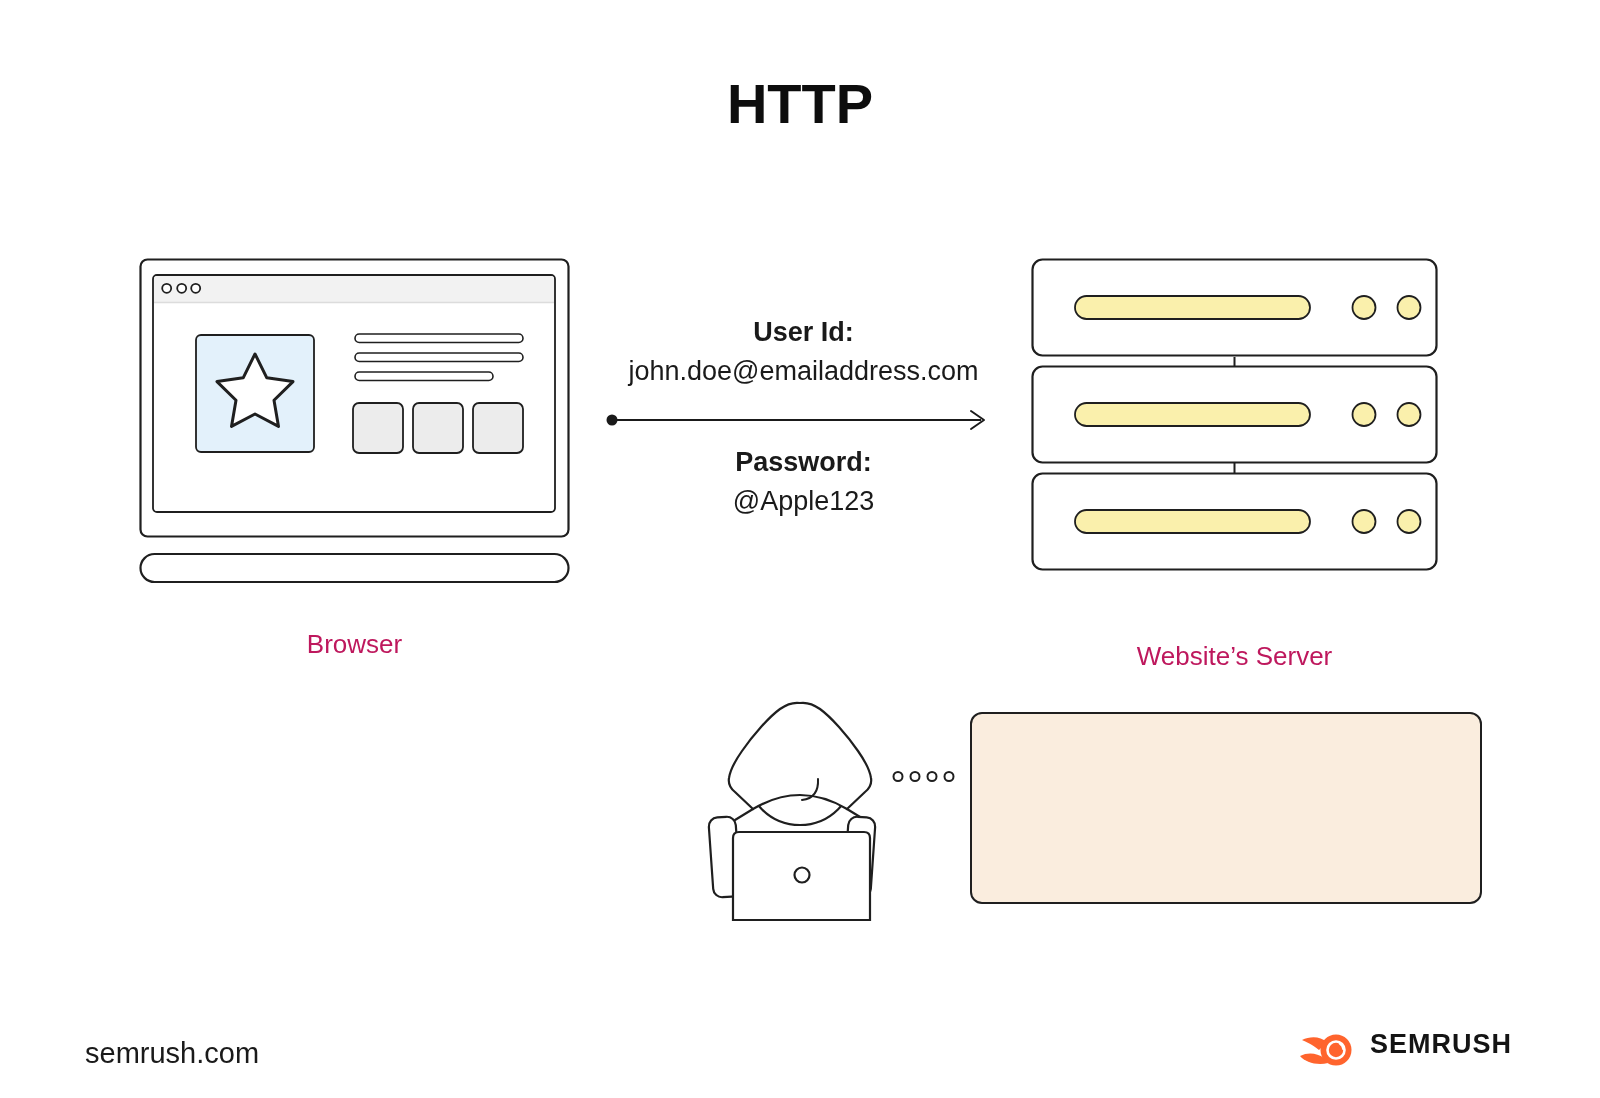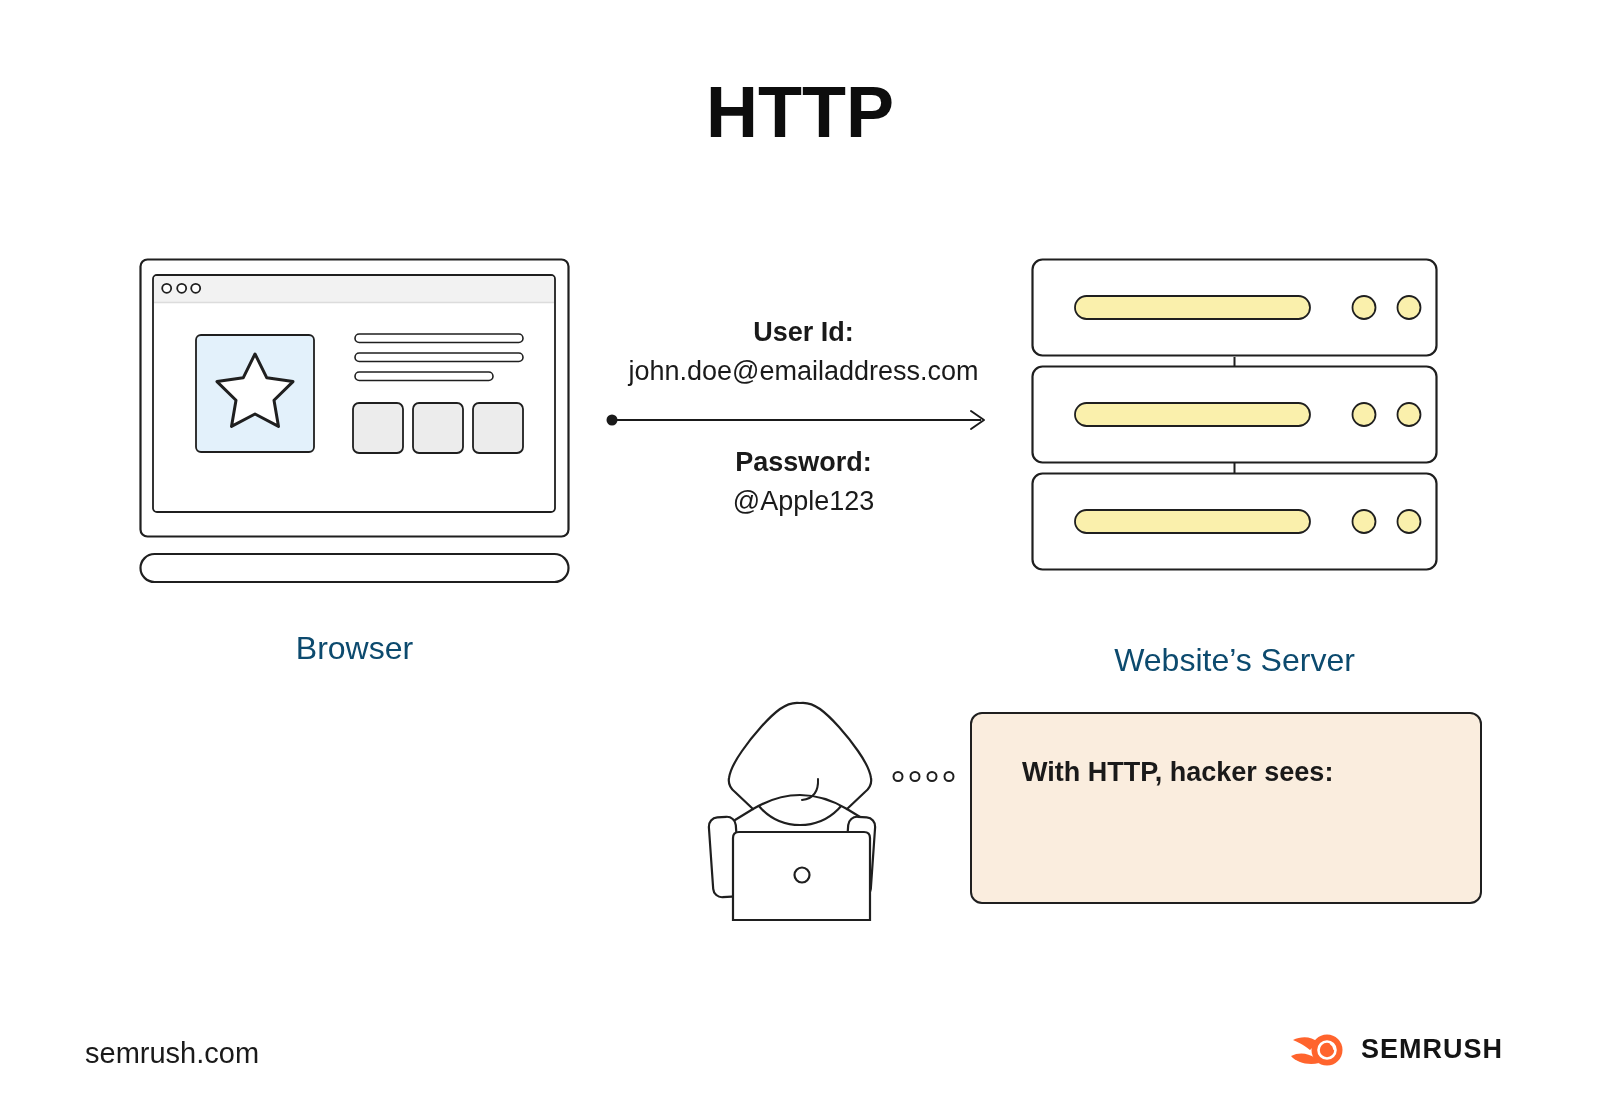--- a/index.html
+++ b/index.html
@@ -1,31 +1,31 @@
 <!DOCTYPE html>
 <html><head>
 <meta charset="utf-8">
 <style>
   html,body{margin:0;padding:0;background:#fff;}
   #canvas{position:relative;width:1600px;height:1098px;background:#ffffff;overflow:hidden;
           font-family:"Liberation Sans",sans-serif;color:#1a1a1a;}
   .abs{position:absolute;}
-  .title{top:76px;left:0;width:1600px;text-align:center;font-size:72px;font-weight:800;
+  .title{top:76px;left:0;width:1600px;text-align:center;font-size:56px;font-weight:800;
          line-height:1;letter-spacing:0;color:#0d0d0d;}
-  .ill-label{top:629px;text-align:center;font-size:32px;line-height:1.2;color:#0c4a6e;}
+  .ill-label{top:629px;text-align:center;font-size:26px;line-height:1.2;color:#be185d;}
   .mid{left:500px;width:607px;text-align:center;line-height:1.2;} .f27{font-size:27px;}
   .bold{font-weight:700;}
   .hacker-box{left:970px;top:712px;width:512px;height:192px;box-sizing:border-box;
               background:#FAEDDE;border:2px solid #1f1f1f;border-radius:12px;
               padding:42px 18px 0 50px;}
   .hacker-box h3{margin:0 0 26px 0;font-size:27px;font-weight:700;line-height:1.2;}
   .hacker-box .line{font-size:26px;line-height:1.2;margin:0 0 9px 0;}
   .lbl{font-weight:700;margin-right:8px;}
   .footer-site{left:85px;top:1036px;font-size:29px;line-height:1.2;}
-  .logo{top:1031px;right:97px;display:flex;align-items:center;gap:18px;}
+  .logo{top:1031px;right:88px;display:flex;align-items:flex-start;gap:18px;}
   .logo-word{font-size:27px;font-weight:800;letter-spacing:1px;color:#141414;line-height:1;}
   svg{display:block;}
 </style>
 </head>
 <body>
 
 <div id="canvas">
 
   <div class="abs title">HTTP</div>
 
@@ -113,21 +113,20 @@
   </svg>
 
   <svg class="abs" style="left:890px;top:768px;" width="70" height="17" viewBox="0 0 70 17">
     <circle cx="8" cy="8.5" r="4.5" fill="#fff" stroke="#1f1f1f" stroke-width="2"></circle>
     <circle cx="25" cy="8.5" r="4.5" fill="#fff" stroke="#1f1f1f" stroke-width="2"></circle>
     <circle cx="42" cy="8.5" r="4.5" fill="#fff" stroke="#1f1f1f" stroke-width="2"></circle>
     <circle cx="59" cy="8.5" r="4.5" fill="#fff" stroke="#1f1f1f" stroke-width="2"></circle>
   </svg>
 
   <div class="abs hacker-box">
-    <h3>With HTTP, hacker sees:</h3>
   </div>
 
   <div class="abs footer-site">semrush.com</div>
   <div class="abs logo">
     <svg width="52" height="36" viewBox="0 0 52 36">
       <path d="M2 9 C 10 5 20 5 27 11 L 19 19 C 12 13 6 11 2 9 Z" fill="#FF642D"></path>
       <path d="M0 25 C 8 21 17 22 24 27 L 28 32 C 17 35 5 31 0 25 Z" fill="#FF642D"></path>
       <circle cx="36" cy="19" r="15.5" fill="#FF642D"></circle>
       <circle cx="36" cy="19" r="8.5" fill="none" stroke="#ffffff" stroke-width="2.6"></circle>
       <path d="M 40 12.5 A 7.5 7.5 0 0 1 43.5 18" fill="none" stroke="#ffffff" stroke-width="2.6" stroke-linecap="round"></path>

